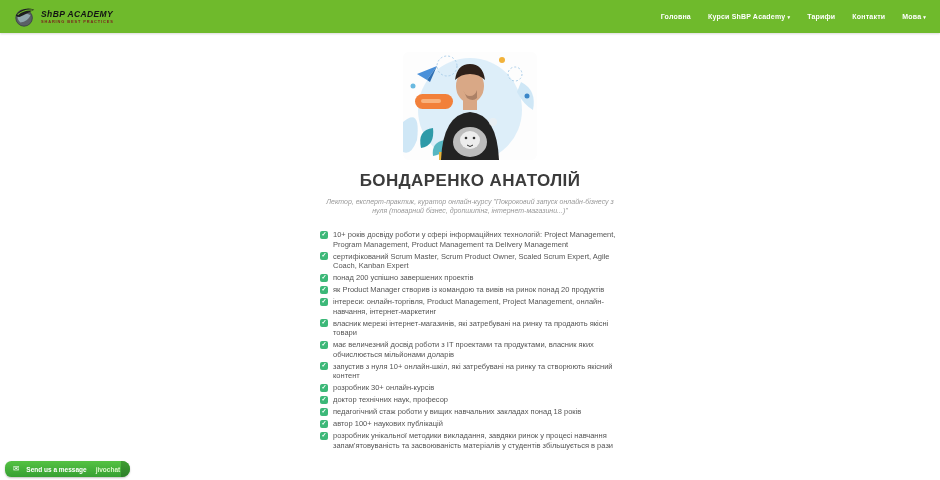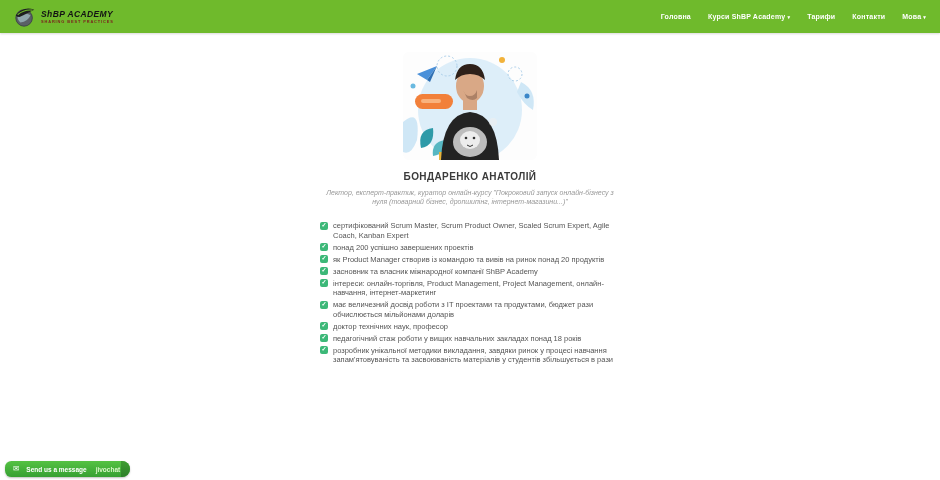--- a/index.html
+++ b/index.html
@@ -26,21 +26,21 @@
     display:flex;align-items:center;gap:2px;cursor:pointer;white-space:nowrap;
   }
   .nav-caret{font-size:5px;line-height:1;transform:translateY(.5px);}
   
   .profile-image{
     width:134px;height:108px;margin:19px auto 0;position:relative;
     border-radius:6px;overflow:hidden;background:#fdfdfd;
   }
   
   .name{
-    text-align:center;font-size:10px;font-weight:800;color:#3b3b3b;
+    text-align:center;font-size:17px;font-weight:800;color:#3b3b3b;
     letter-spacing:.4px;margin-top:11px;
   }
   .subtitle{
     width:302px;margin:6px auto 0;text-align:center;
     font-style:italic;font-size:7px;line-height:9px;color:#999999;
   }
   
   .achievements{
     width:300px;margin:15px auto 0;padding:0;list-style:none;
   }
@@ -149,28 +149,32 @@
       <path d="M64 93 Q67 96 70 93" fill="none" stroke="#333" stroke-width="1"></path>
       <circle cx="90" cy="70" r="4" fill="#efefef" opacity=".6"></circle>
     </g>
   </svg>
 </div>
 
 <div class="name">БОНДАРЕНКО АНАТОЛІЙ</div>
 <div class="subtitle">Лектор, експерт-практик, куратор онлайн-курсу "Покроковий запуск онлайн-бізнесу з нуля (товарний бізнес, дропшипінг, інтернет-магазини...)"</div>
 
 <ul class="achievements">
+    <li><span class="check">✓</span><span>10+ років досвіду роботи у сфері інформаційних технологій: Project Management, Program Management, Product Management та Delivery Management</span></li>
     <li><span class="check">✓</span><span>сертифікований Scrum Master, Scrum Product Owner, Scaled Scrum Expert, Agile Coach, Kanban Expert</span></li>
     <li><span class="check">✓</span><span>понад 200 успішно завершених проектів</span></li>
     <li><span class="check">✓</span><span>як Product Manager створив із командою та вивів на ринок понад 20 продуктів</span></li>
-    <li><span class="check">✓</span><span>засновник та власник міжнародної компанії ShBP Academy</span></li>
     <li><span class="check">✓</span><span>інтереси: онлайн-торгівля, Product Management, Project Management, онлайн-навчання, інтернет-маркетинг</span></li>
-    <li><span class="check">✓</span><span>має величезний досвід роботи з IT проектами та продуктами, бюджет рази обчислюється мільйонами доларів</span></li>
+    <li><span class="check">✓</span><span>власник мережі інтернет-магазинів, які затребувані на ринку та продають якісні товари</span></li>
+    <li><span class="check">✓</span><span>має величезний досвід роботи з IT проектами та продуктами, власник яких обчислюється мільйонами доларів</span></li>
+    <li><span class="check">✓</span><span>запустив з нуля 10+ онлайн-шкіл, які затребувані на ринку та створюють якісний контент</span></li>
+    <li><span class="check">✓</span><span>розробник 30+ онлайн-курсів</span></li>
     <li><span class="check">✓</span><span>доктор технічних наук, професор</span></li>
     <li><span class="check">✓</span><span>педагогічний стаж роботи у вищих навчальних закладах понад 18 років</span></li>
+    <li><span class="check">✓</span><span>автор 100+ наукових публікацій</span></li>
     <li><span class="check">✓</span><span>розробник унікальної методики викладання, завдяки ринок у процесі навчання запам'ятовуваність та засвоюваність матеріалів у студентів збільшується в рази</span></li>
   </ul>
 
 <div class="chat-widget">
   <span class="chat-icon">✉</span>
   <span class="chat-msg">Send us a message</span>
   <span class="chat-brand">jivochat</span>
 </div>
 
 </body></html>

